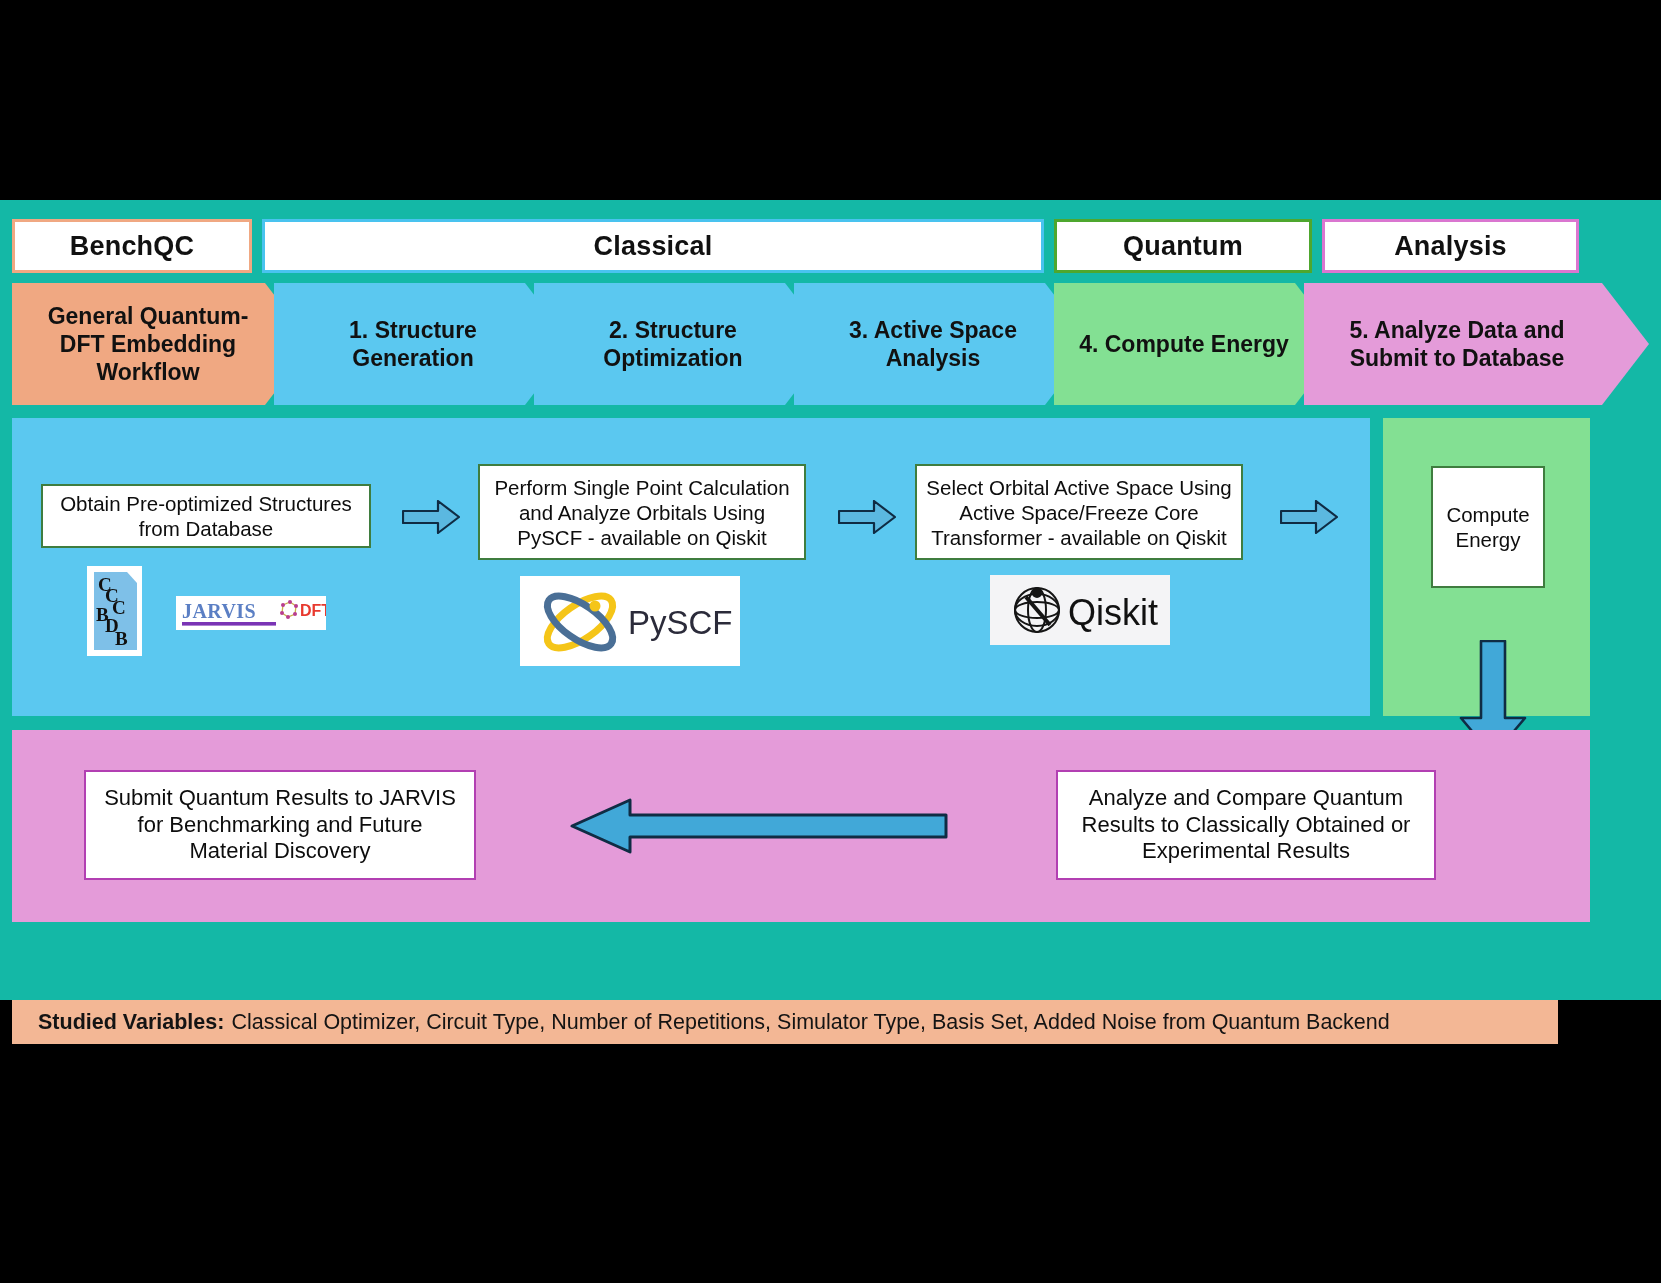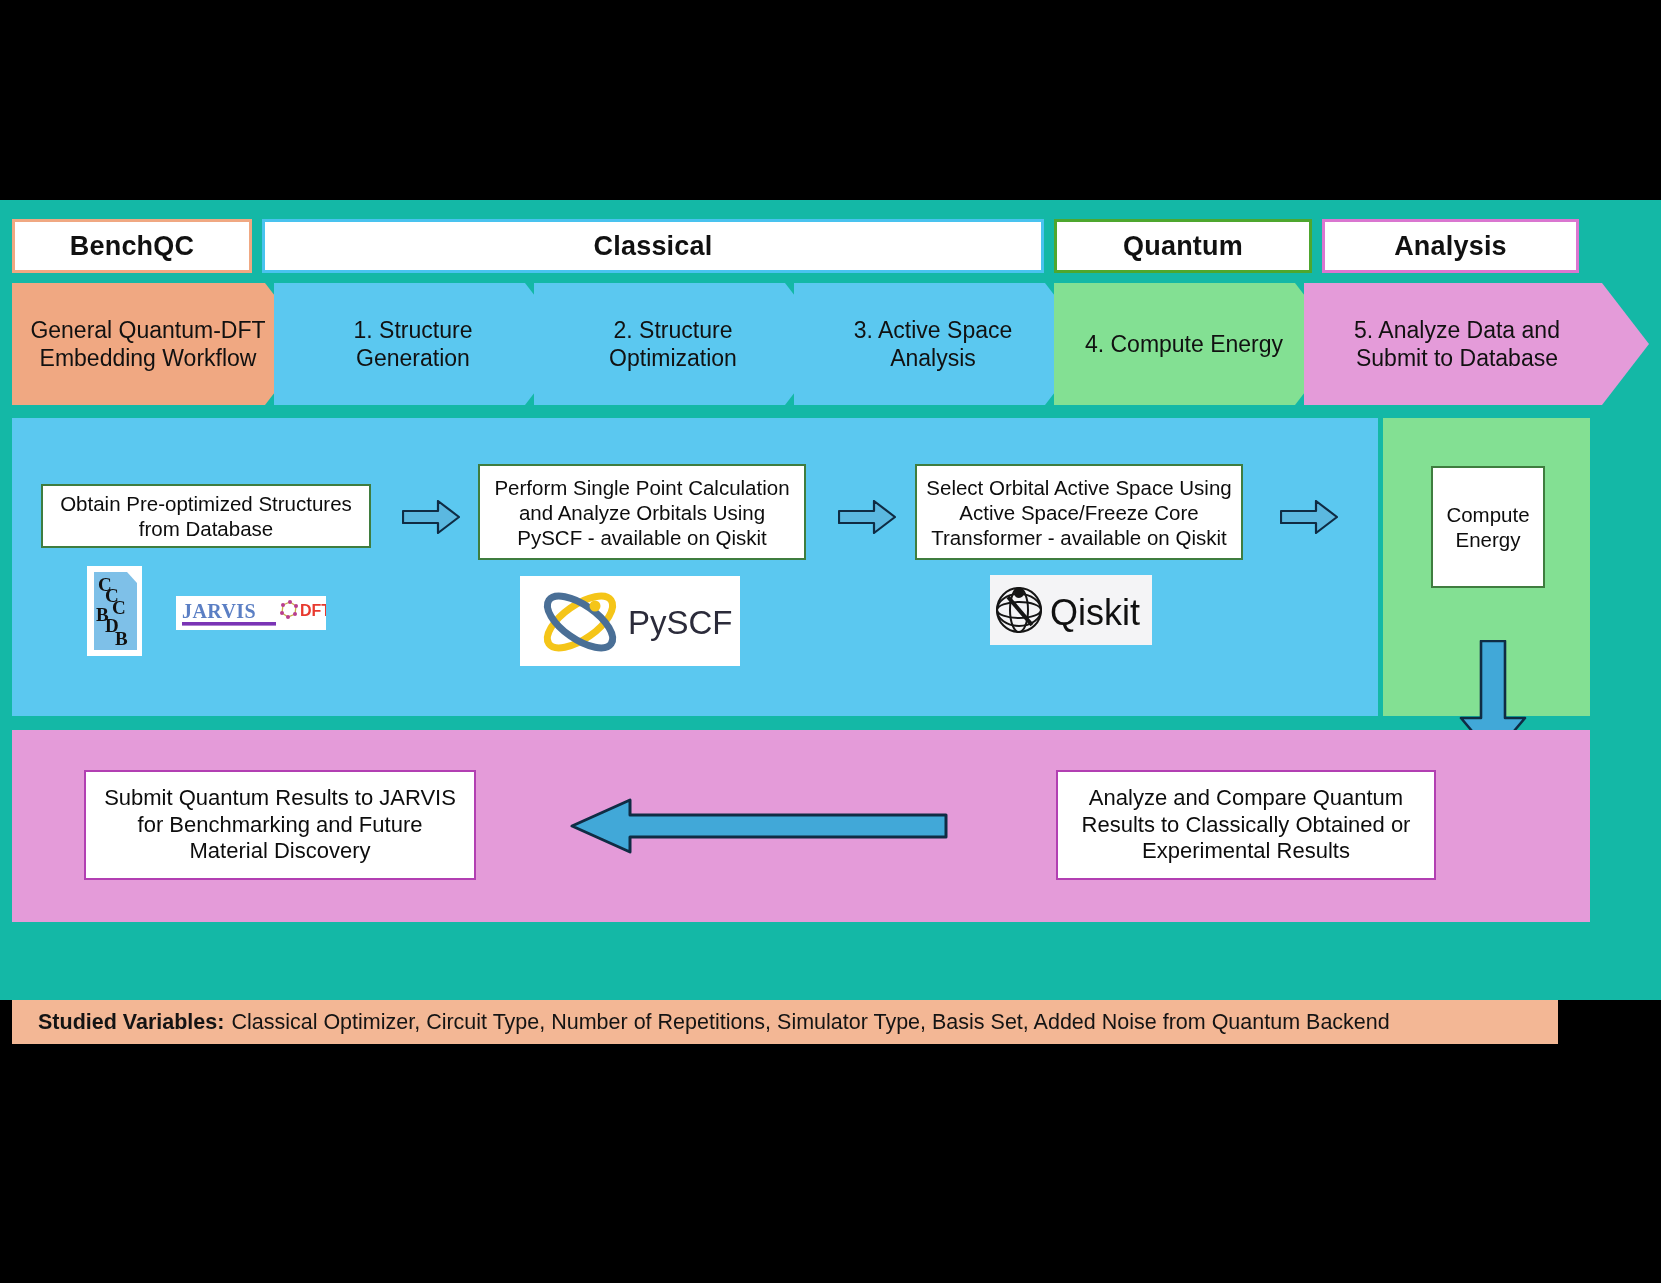--- a/index.html
+++ b/index.html
@@ -49,20 +49,21 @@
     letter-spacing: 0.2px;
   }
 
   
   #chevron-row {
     position: absolute;
     left: 12px;
     top: 83px;
     width: 1637px;
     height: 122px;
+    font-weight: bold;
   }
   .chev {
     position: absolute;
     top: 0;
     height: 122px;
     display: flex;
     align-items: center;
     justify-content: center;
     text-align: center;
     font-size: 23px;
@@ -73,21 +74,20 @@
   .chev .lbl { padding: 0 14px; position: relative; z-index: 2; }
 
   
   #blue-panel {
     position: absolute;
     left: 12px;
     top: 218px;
     width: 1358px;
     height: 298px;
     background: #5bc8f0;
-    padding-left: 8px;
   }
   #green-panel {
     position: absolute;
     left: 1383px;
     top: 218px;
     width: 207px;
     height: 298px;
     background: #83e093;
   }
   #pink-panel {
@@ -278,21 +278,21 @@
         <rect x="0" y="0" width="220" height="90" fill="#ffffff"></rect>
         <g fill="none" stroke-width="7">
           <ellipse cx="60" cy="46" rx="38" ry="17" transform="rotate(-35 60 46)" stroke="#f5c518"></ellipse>
           <ellipse cx="60" cy="46" rx="38" ry="17" transform="rotate(35 60 46)" stroke="#4a6f96"></ellipse>
         </g>
         <circle cx="75" cy="30" r="5.5" fill="#f5c518"></circle>
         <text x="108" y="58" font-family="'Liberation Sans', sans-serif" font-size="33" fill="#2b2b3a">PySCF</text>
       </svg>
     </div>
 
-    <div class="logo-plate" style="left:978px;top:157px;width:162px;height:70px;background:#f4f4f6;justify-content:flex-end;">
+    <div class="logo-plate" style="left:978px;top:157px;width:180px;height:70px;background:#f4f4f6;justify-content:flex-end;">
       <svg width="162" height="70" viewBox="0 0 162 70">
         <rect x="0" y="0" width="162" height="70" fill="#f4f4f6"></rect>
         <g stroke="#151515" stroke-width="2" fill="none">
           <circle cx="29" cy="35" r="22"></circle>
           <ellipse cx="29" cy="35" rx="22" ry="8"></ellipse>
           <ellipse cx="29" cy="35" rx="22" ry="16"></ellipse>
           <ellipse cx="29" cy="35" rx="9" ry="22"></ellipse>
         </g>
         <line x1="18" y1="22" x2="42" y2="50" stroke="#151515" stroke-width="4"></line>
         <circle cx="29" cy="18" r="5" fill="#151515"></circle>

